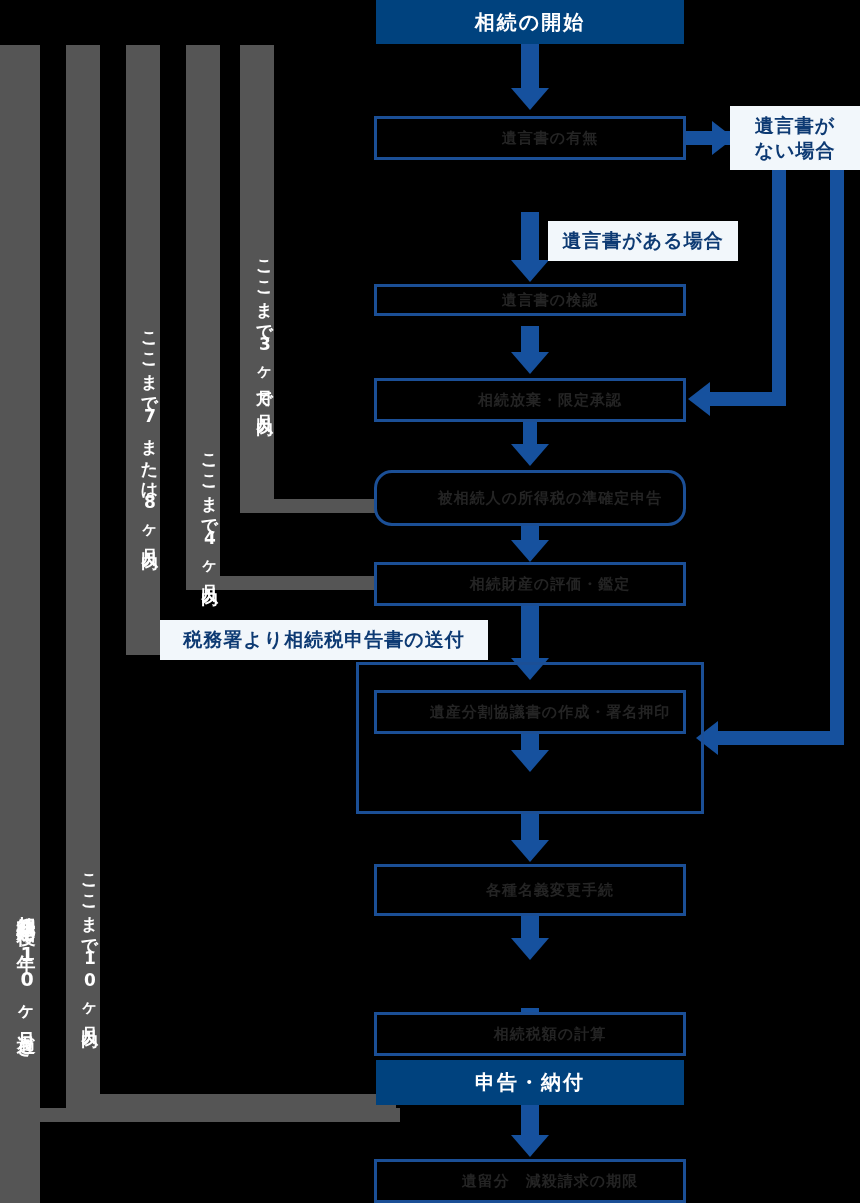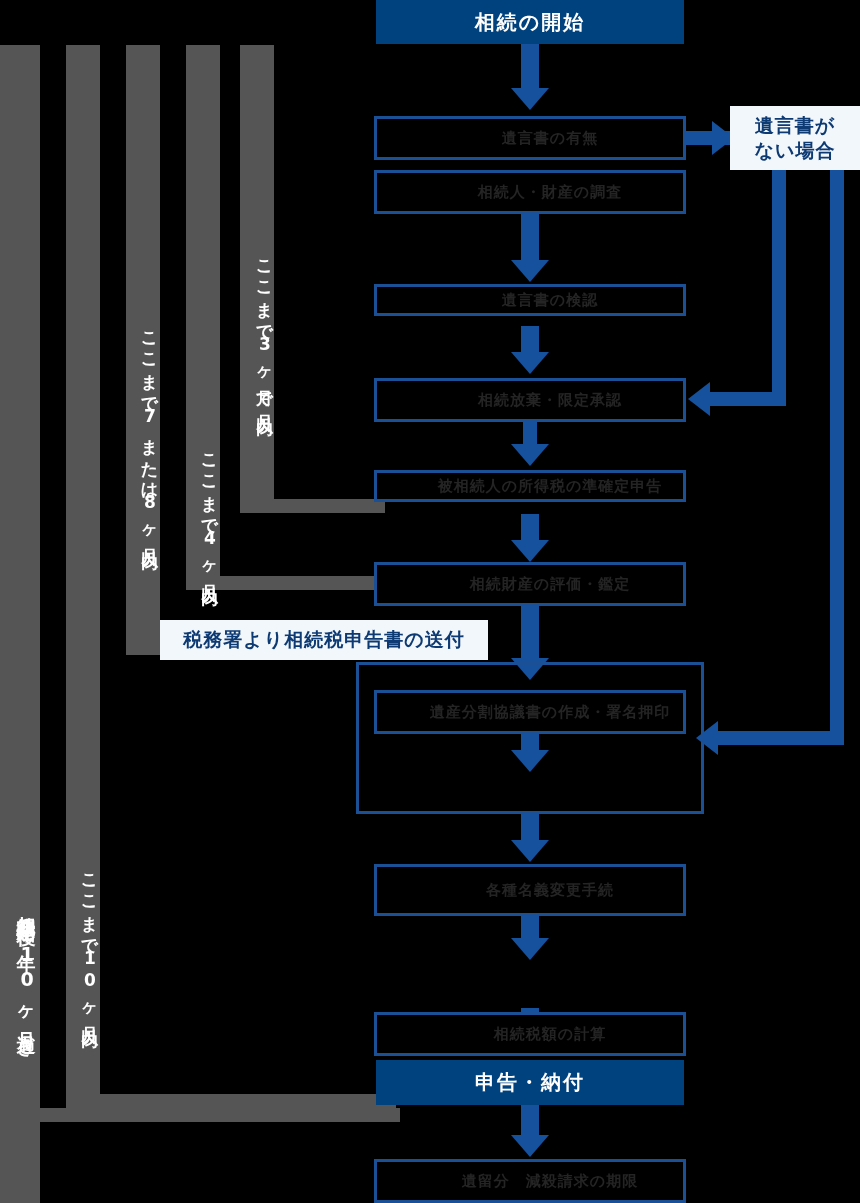--- a/index.html
+++ b/index.html
@@ -189,42 +189,42 @@
   <div class="stem" style="left:521px;top:1008px;height:32px;"></div>
   <div class="arrow-down" style="left:511px;top:1034px;"></div>
 
   <div class="stem" style="left:521px;top:1105px;height:38px;"></div>
   <div class="arrow-down" style="left:511px;top:1135px;"></div>
 
   <div class="bar-solid" style="left:376px;top:0px;width:308px;height:44px;">相続の開始</div>
 
   <div class="box dim" style="left:374px;top:116px;width:312px;height:44px;">遺言書の有無</div>
 
-  <div class="box dim" style="left:374px;top:170px;width:312px;height:44px;">相続人・財産の調査</div>
 
   <div class="box dim" style="left:374px;top:284px;width:312px;height:32px;">遺言書の検認</div>
 
   <div class="box dim" style="left:374px;top:378px;width:312px;height:44px;">相続放棄・限定承認</div>
 
-  <div class="box dim" style="left:374px;top:470px;width:312px;height:32px;">被相続人の所得税の準確定申告</div>
+  <div class="box dim" style="left:374px;top:470px;width:312px;height:56px;border-radius:18px;">被相続人の所得税の準確定申告</div>
 
   <div class="box dim" style="left:374px;top:562px;width:312px;height:44px;">相続財産の評価・鑑定</div>
 
   <div class="group-frame" style="left:356px;top:662px;width:348px;height:152px;"></div>
   <div class="box dim" style="left:374px;top:690px;width:312px;height:44px;">遺産分割協議書の作成・署名押印</div>
 
   <div class="box dim" style="left:374px;top:864px;width:312px;height:52px;">各種名義変更手続</div>
 
   <div class="box dim" style="left:374px;top:1012px;width:312px;height:44px;">相続税額の計算</div>
 
   <div class="bar-solid" style="left:376px;top:1060px;width:308px;height:45px;">申告・納付</div>
 
   <div class="box dim" style="left:374px;top:1159px;width:312px;height:44px;">遺留分　減殺請求の期限</div>
 
   <div class="callout two-line" style="left:730px;top:106px;width:130px;height:64px;flex-direction:column;">
     <span>遺言書が</span>
     <span>ない場合</span>
   </div>
 
+  <div class="callout" style="left:548px;top:221px;width:190px;height:40px;">遺言書がある場合</div>
 
   <div class="callout" style="left:160px;top:620px;width:328px;height:40px;">税務署より相続税申告書の送付</div>
 
 </div>
 
 </body></html>

